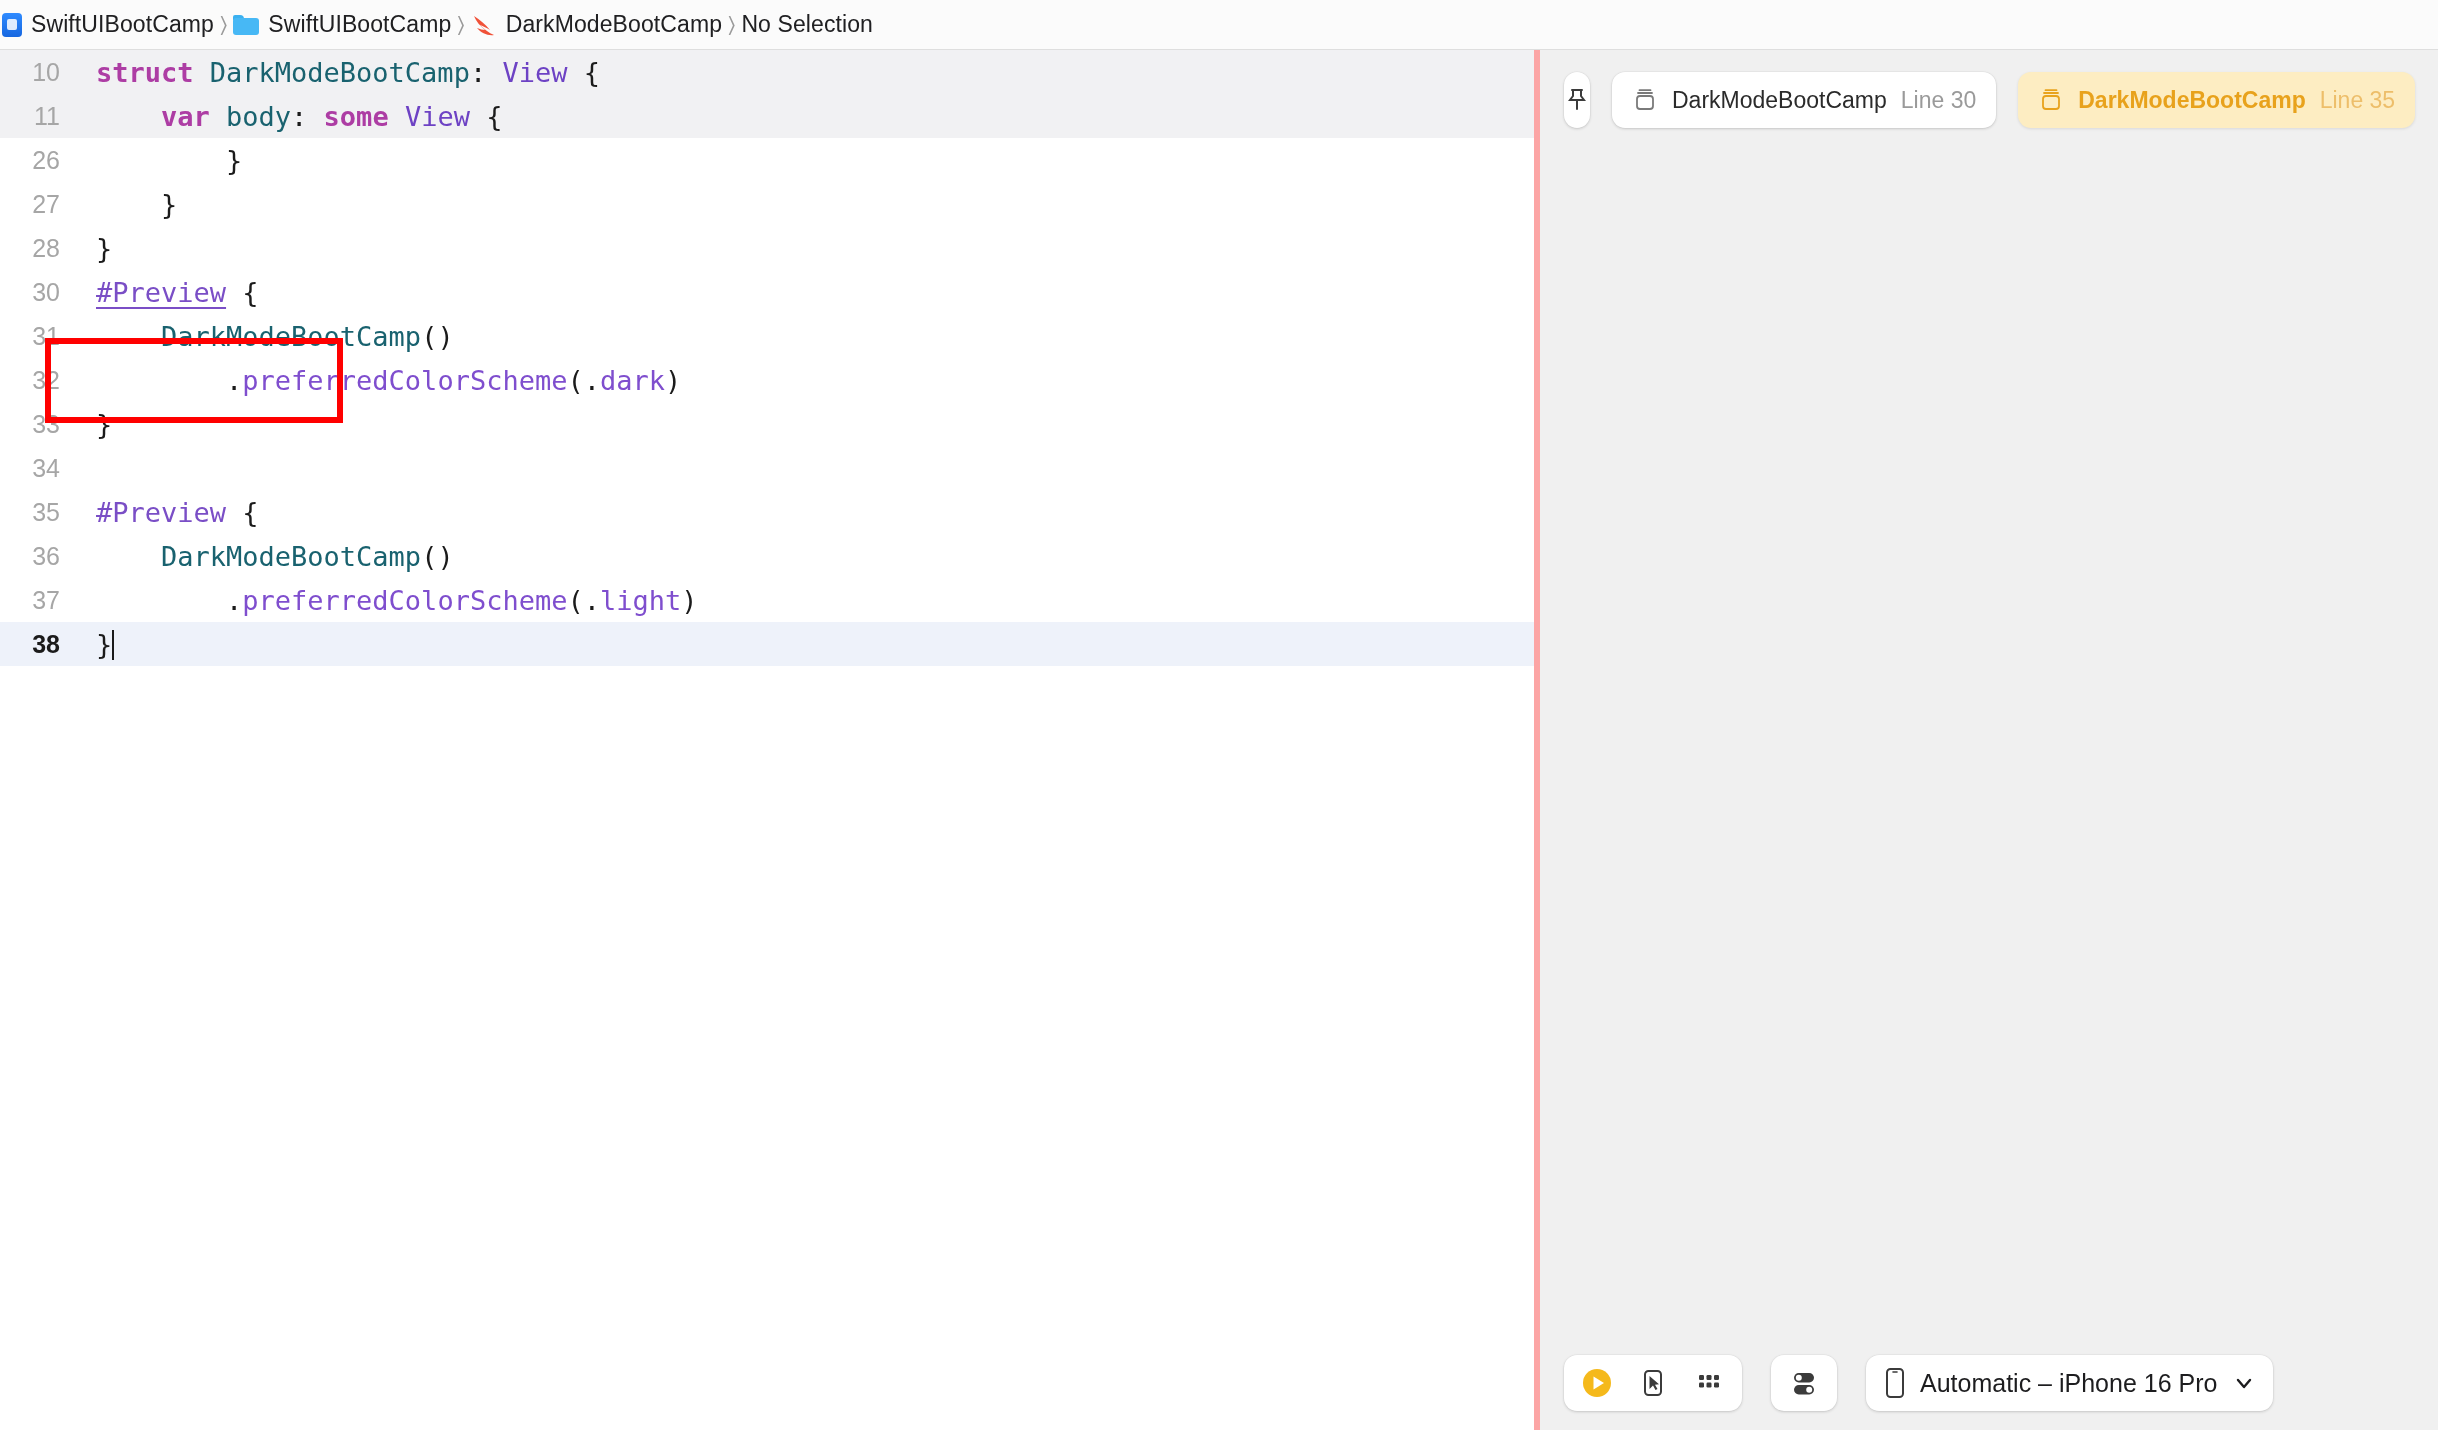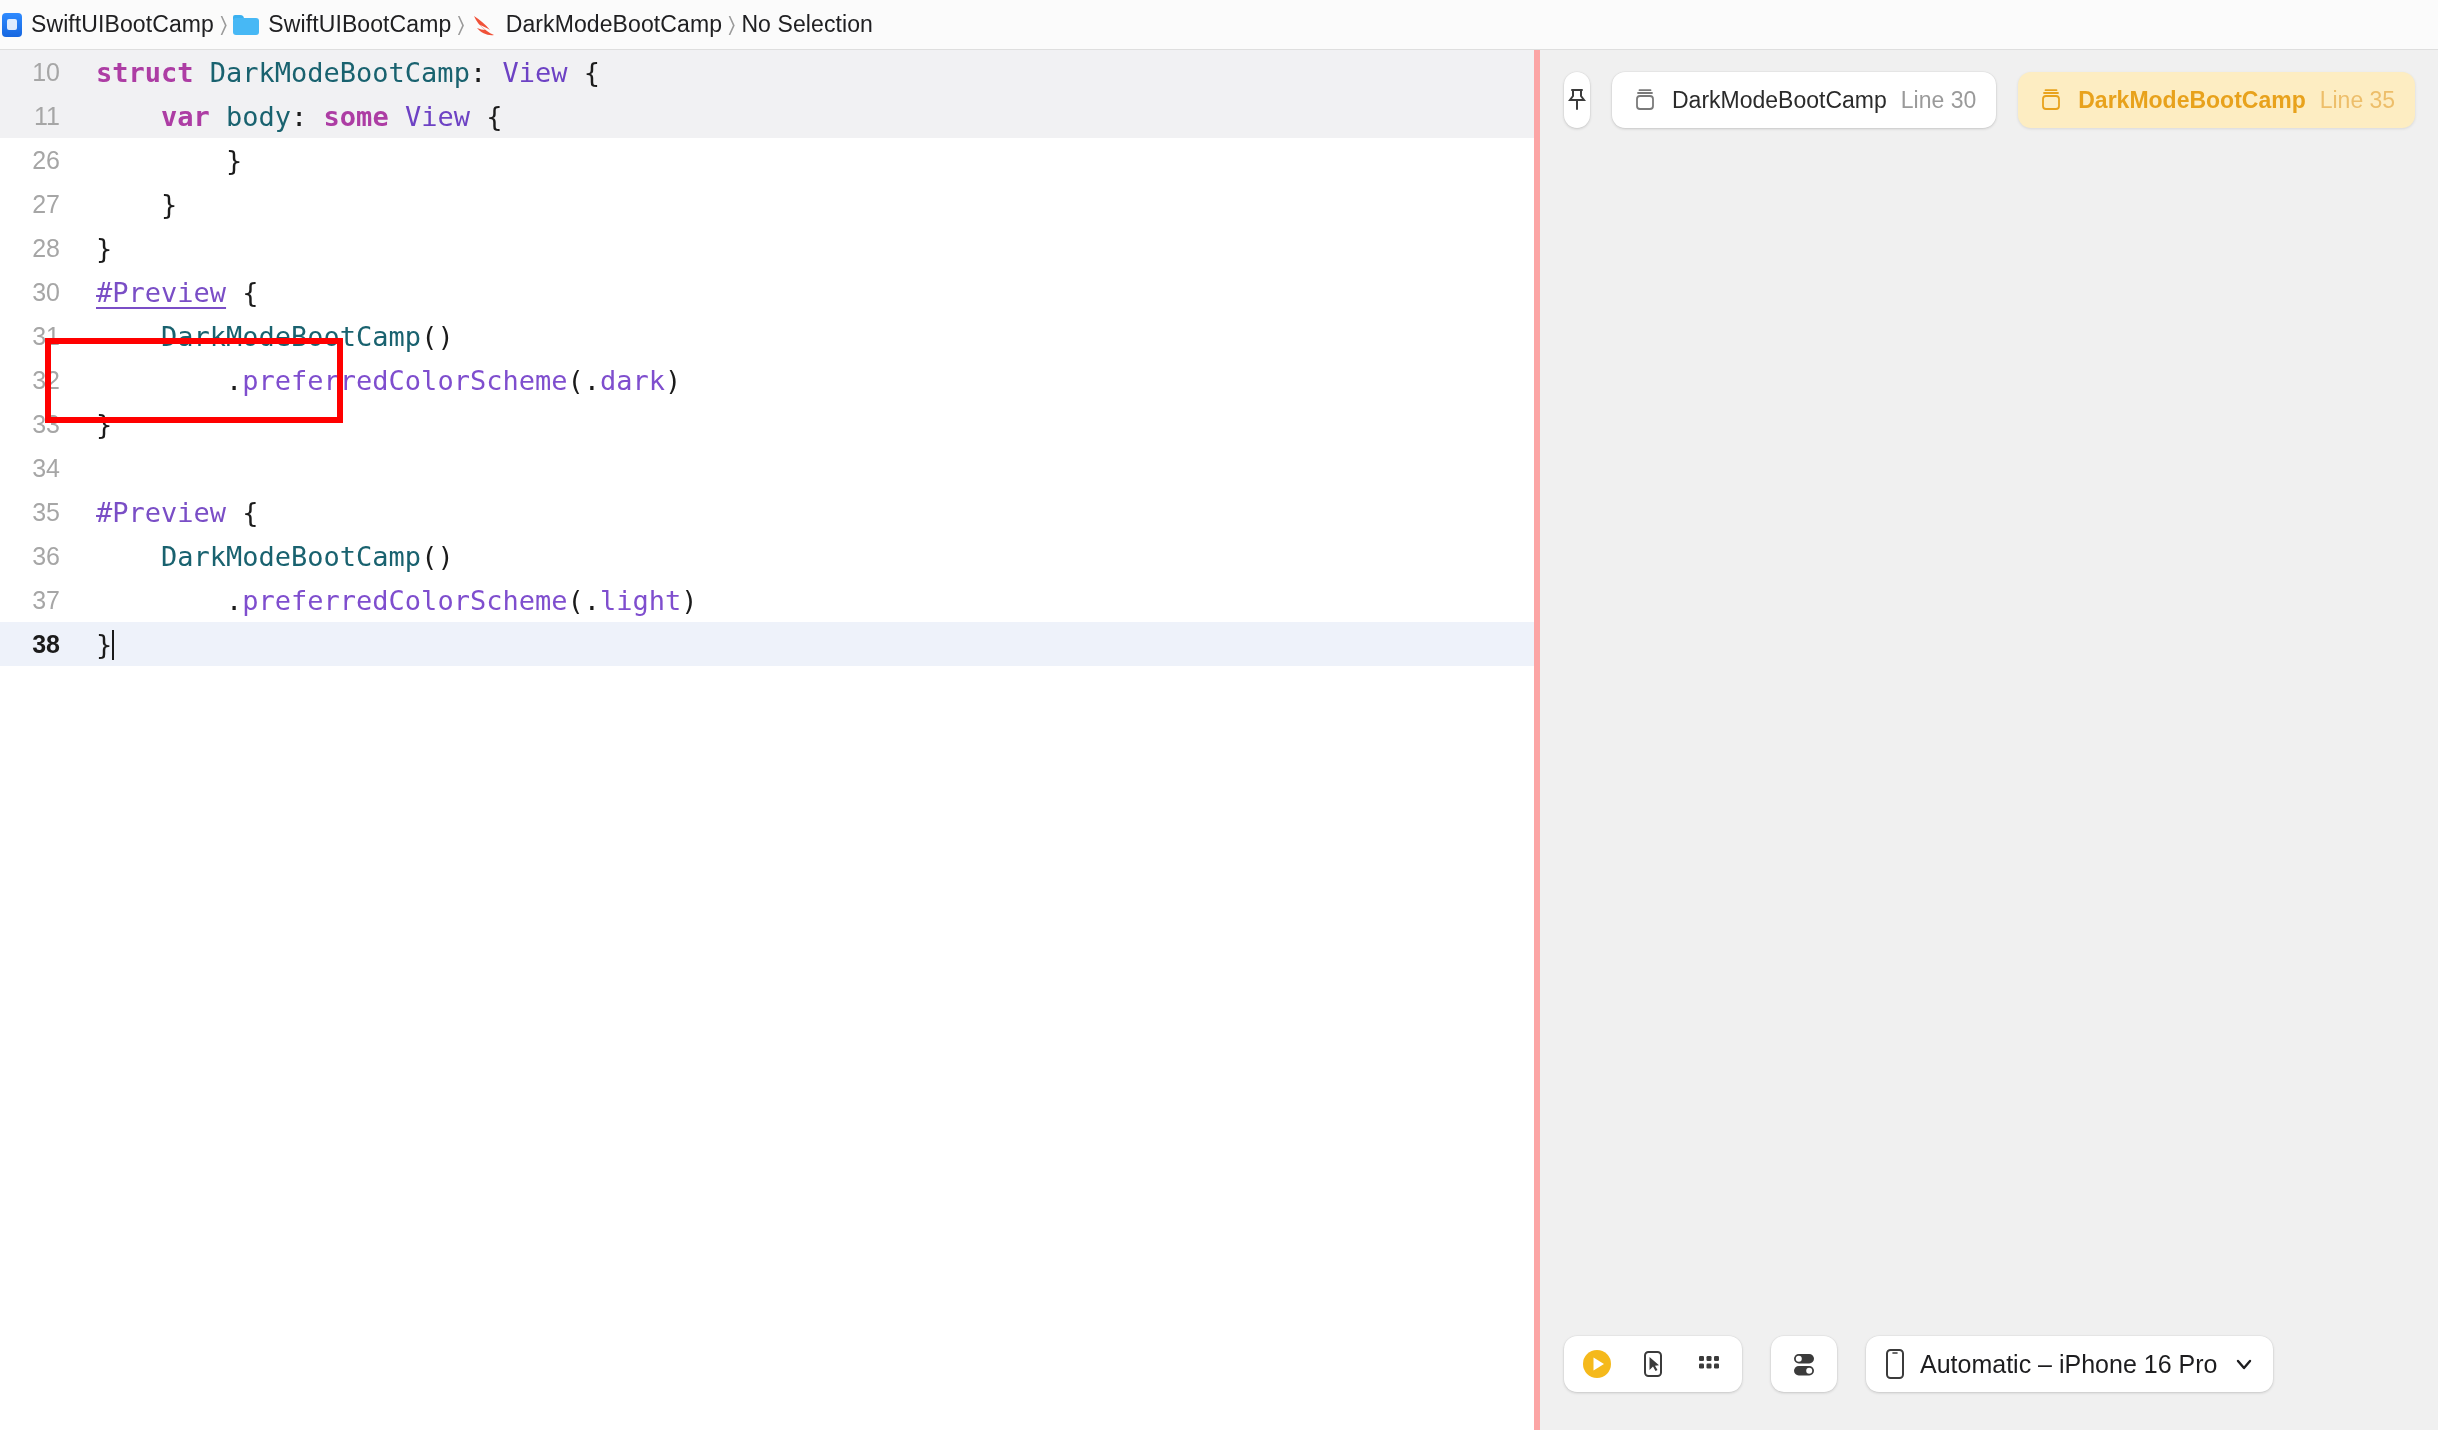--- a/index.html
+++ b/index.html
@@ -195,21 +195,21 @@
     justify-content: center;
     min-height: 0;
   }
 
   
   #preview-toolbar-bottom {
     position: absolute;
     left: 0; right: 14px; bottom: 0;
     height: 94px;
     display: flex;
-    align-items: flex-start;
+    align-items: center;
     padding-left: 24px;
     gap: 29px;
   }
   .tbar-group {
     height: 56px;
     background: #fff;
     border-radius: 13px;
     box-shadow: 0 1px 3px rgba(0,0,0,.16), 0 0 0 .5px rgba(0,0,0,.05);
     display: flex;
     align-items: center;

